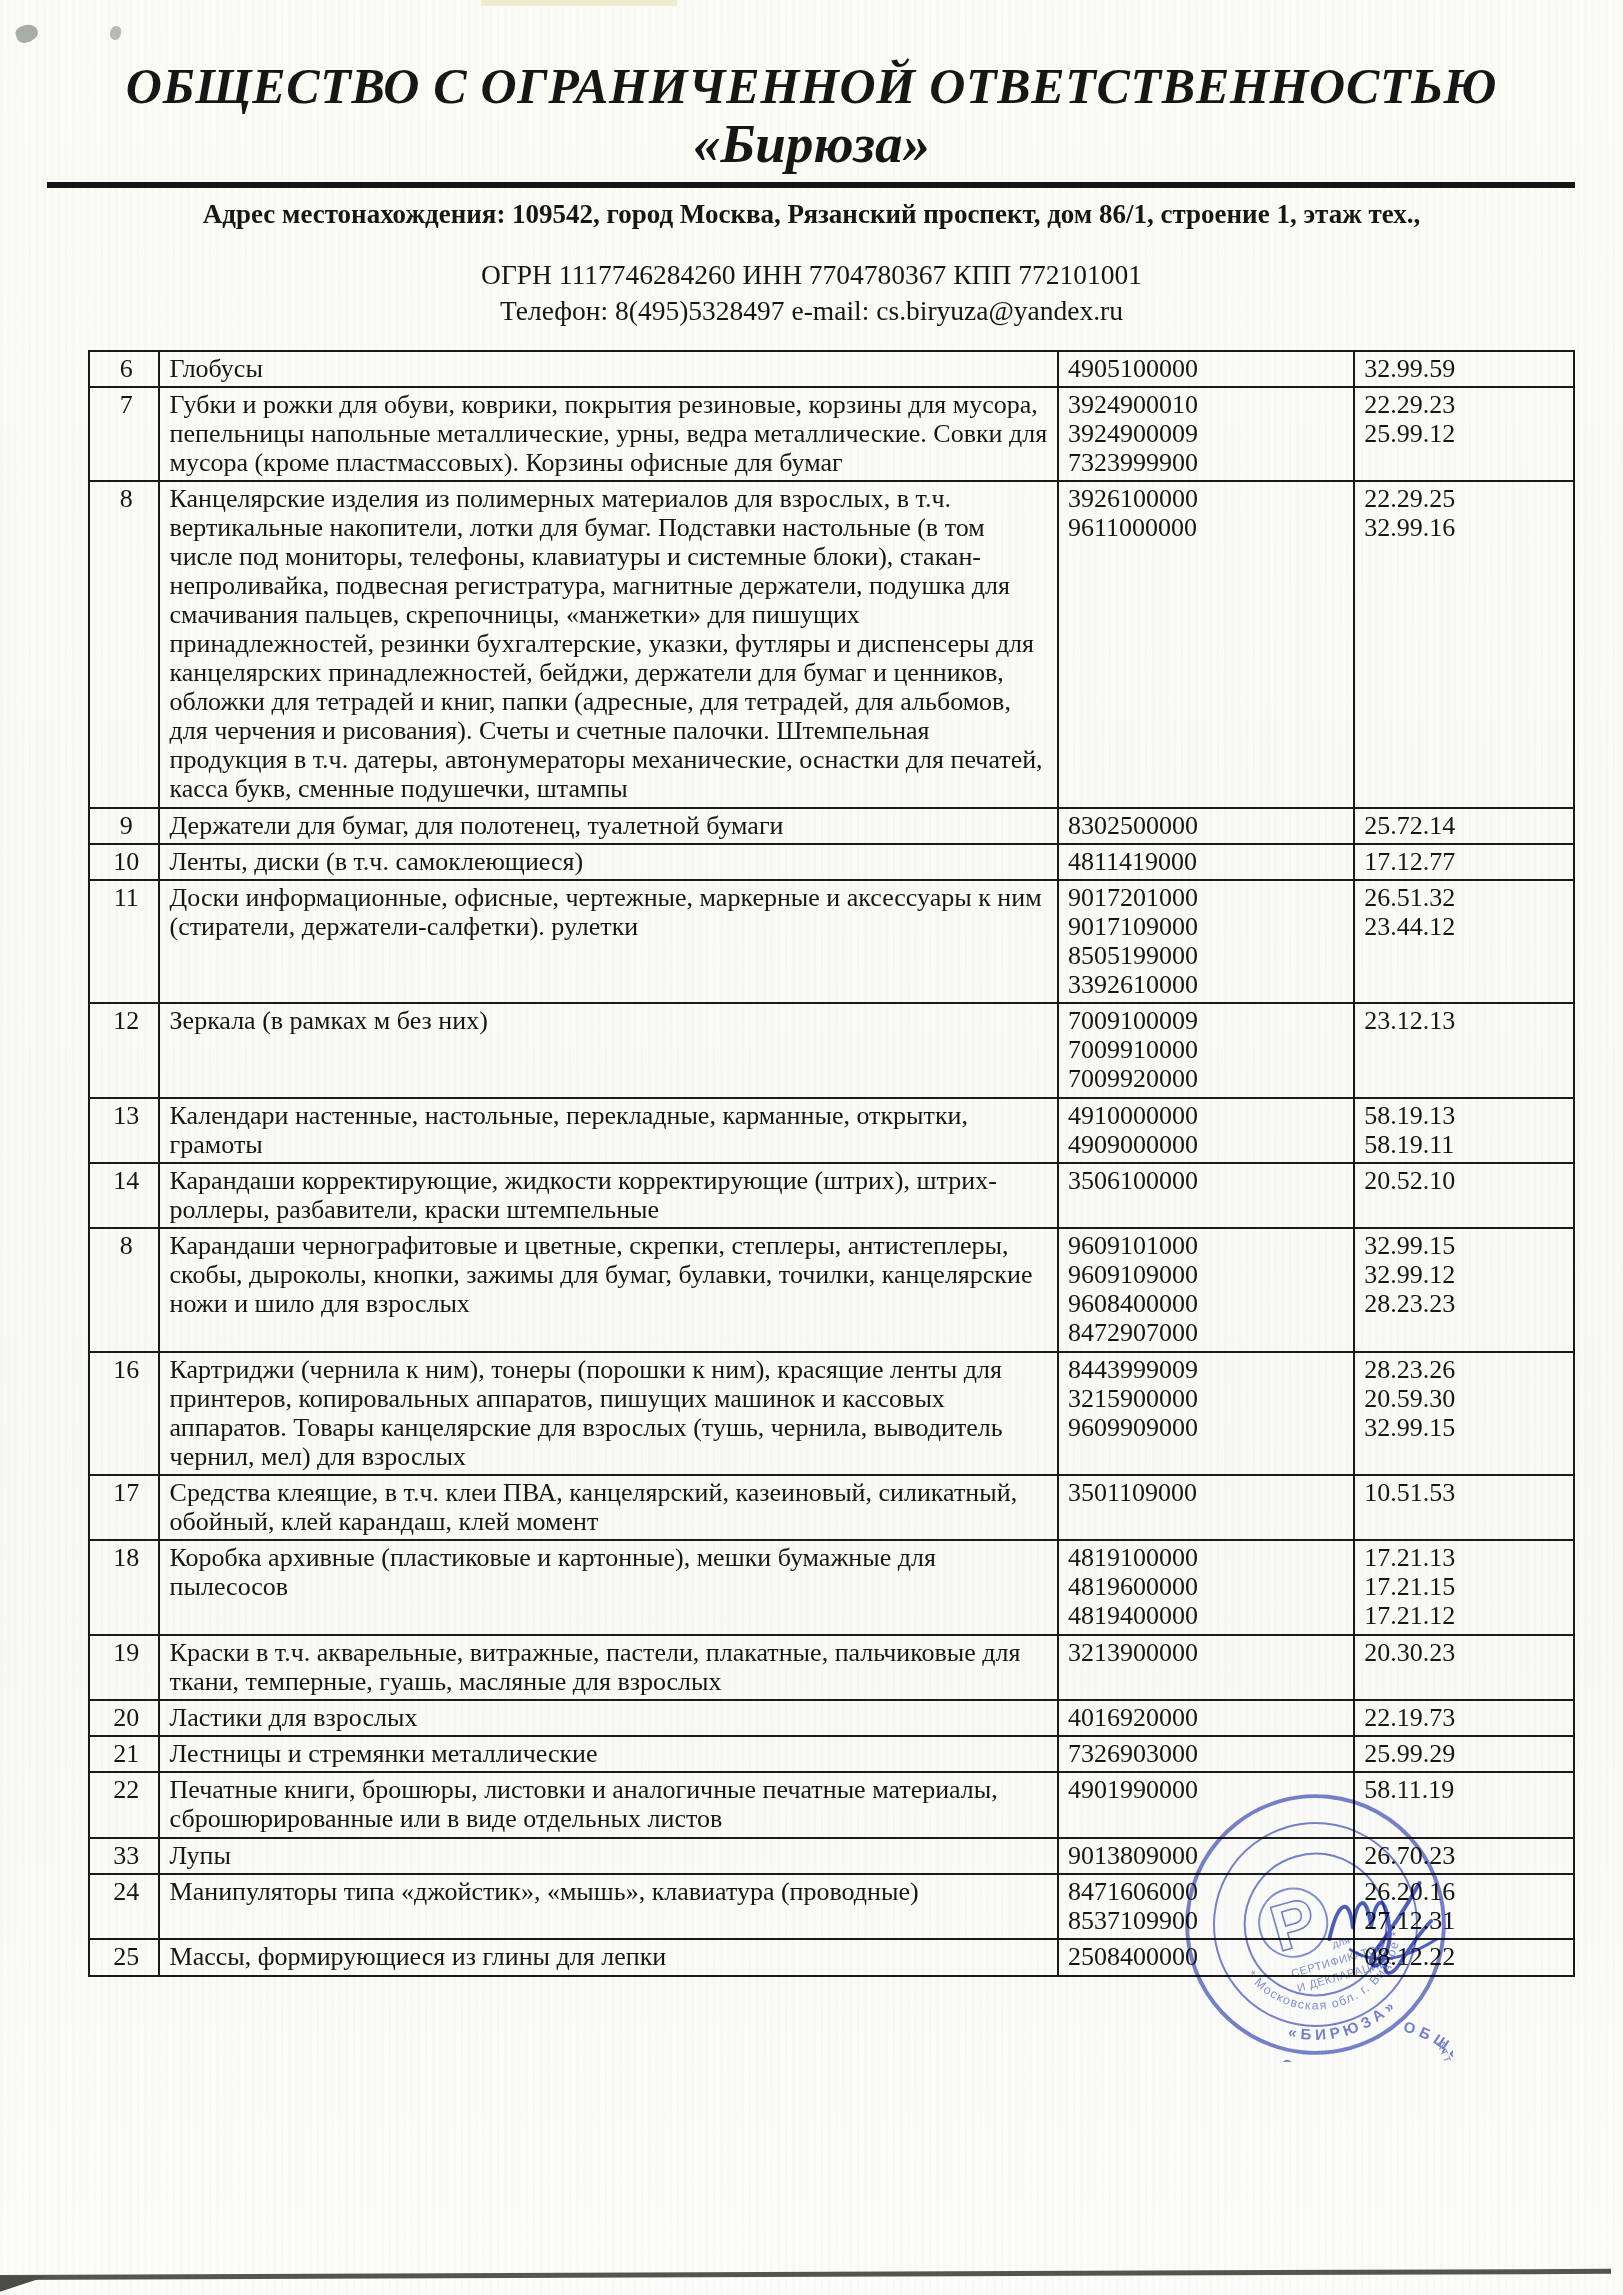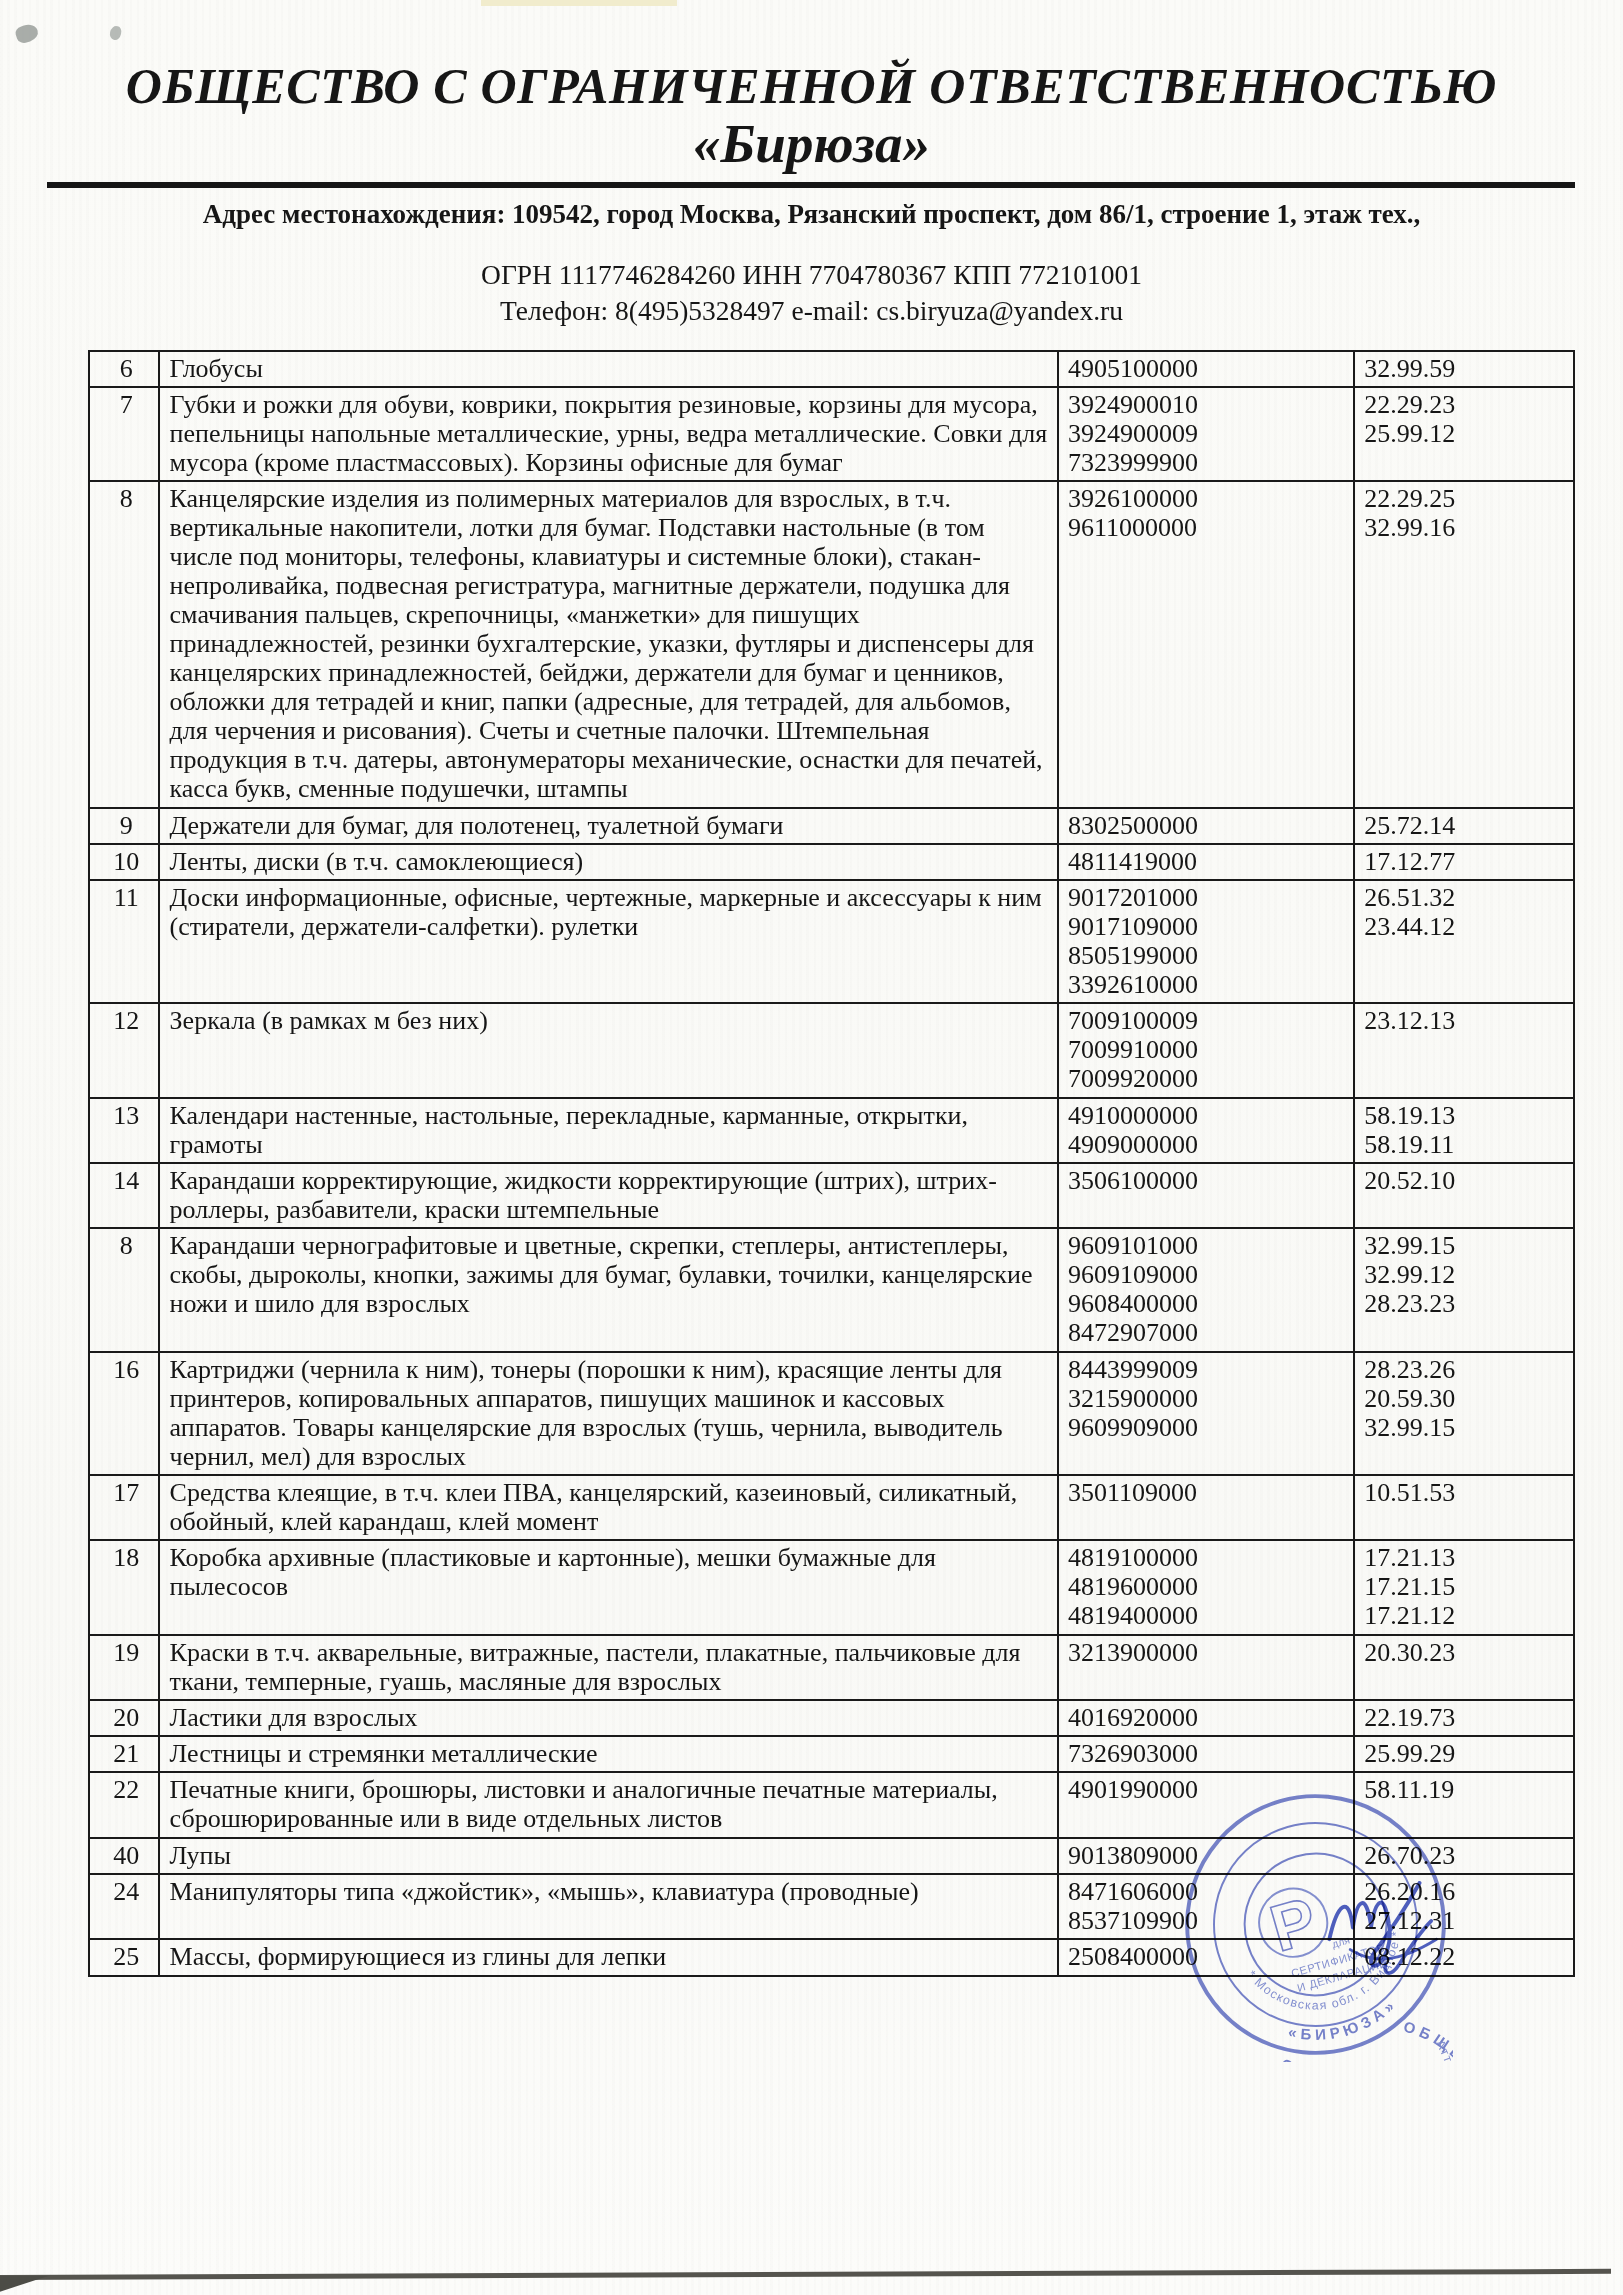--- a/index.html
+++ b/index.html
@@ -234,21 +234,21 @@
     </tr>
 
     <tr>
       <td class="c-num">22</td>
       <td class="c-desc">Печатные книги, брошюры, листовки и аналогичные печатные материалы, сброшюрированные или в виде отдельных листов</td>
       <td class="c-code">4901990000</td>
       <td class="c-okpd">58.11.19</td>
     </tr>
 
     <tr>
-      <td class="c-num">40</td>
+      <td class="c-num">33</td>
       <td class="c-desc">Лупы</td>
       <td class="c-code">9013809000</td>
       <td class="c-okpd">26.70.23</td>
     </tr>
 
     <tr>
       <td class="c-num">24</td>
       <td class="c-desc">Манипуляторы типа «джойстик», «мышь», клавиатура (проводные)</td>
       <td class="c-code">8471606000
 8537109900</td>

